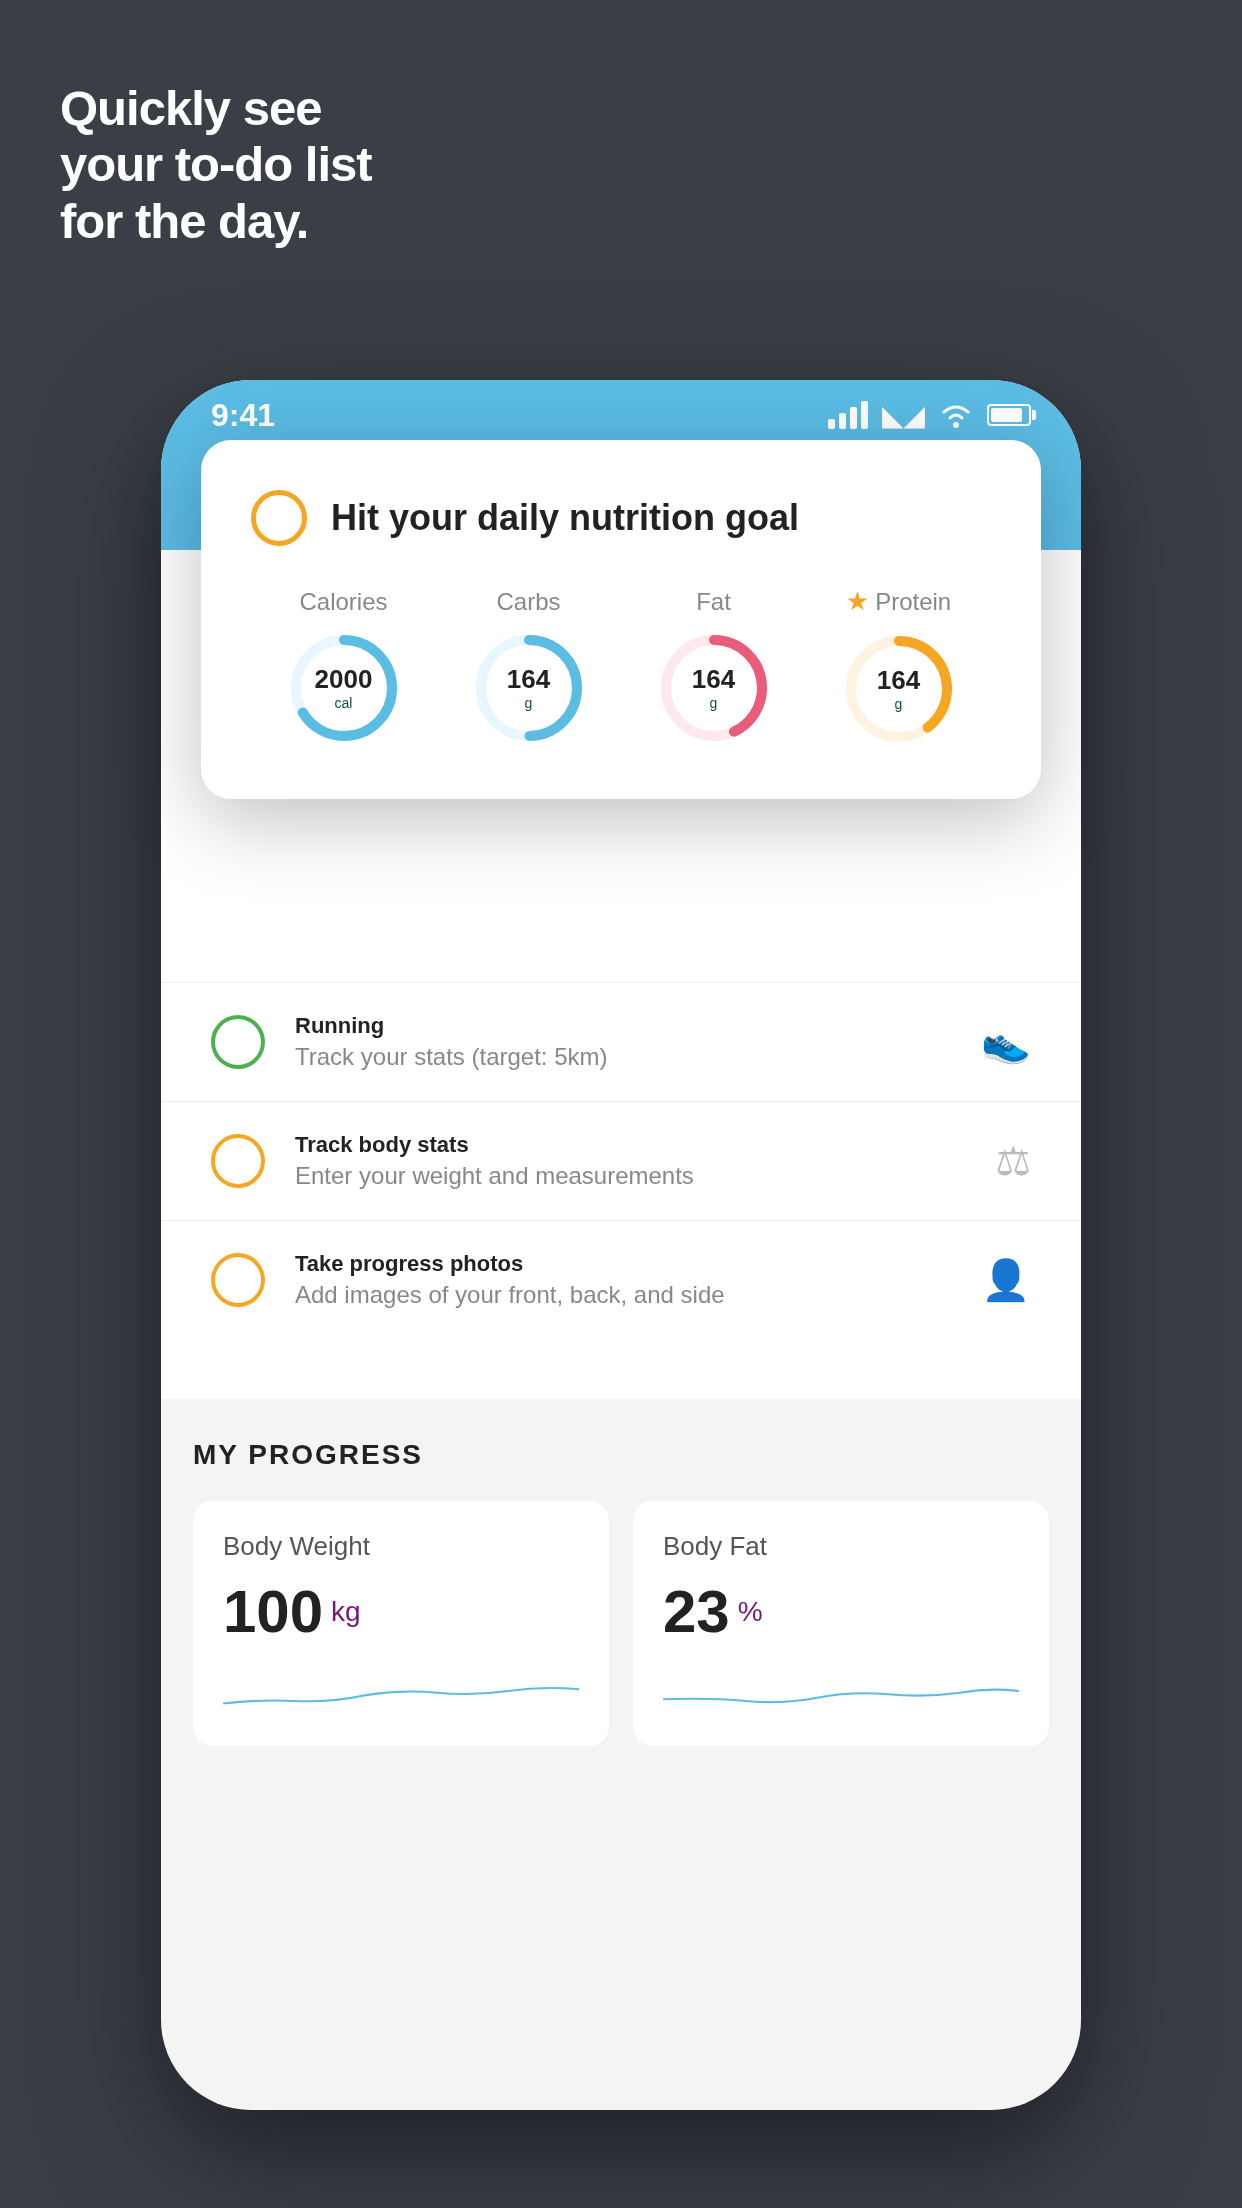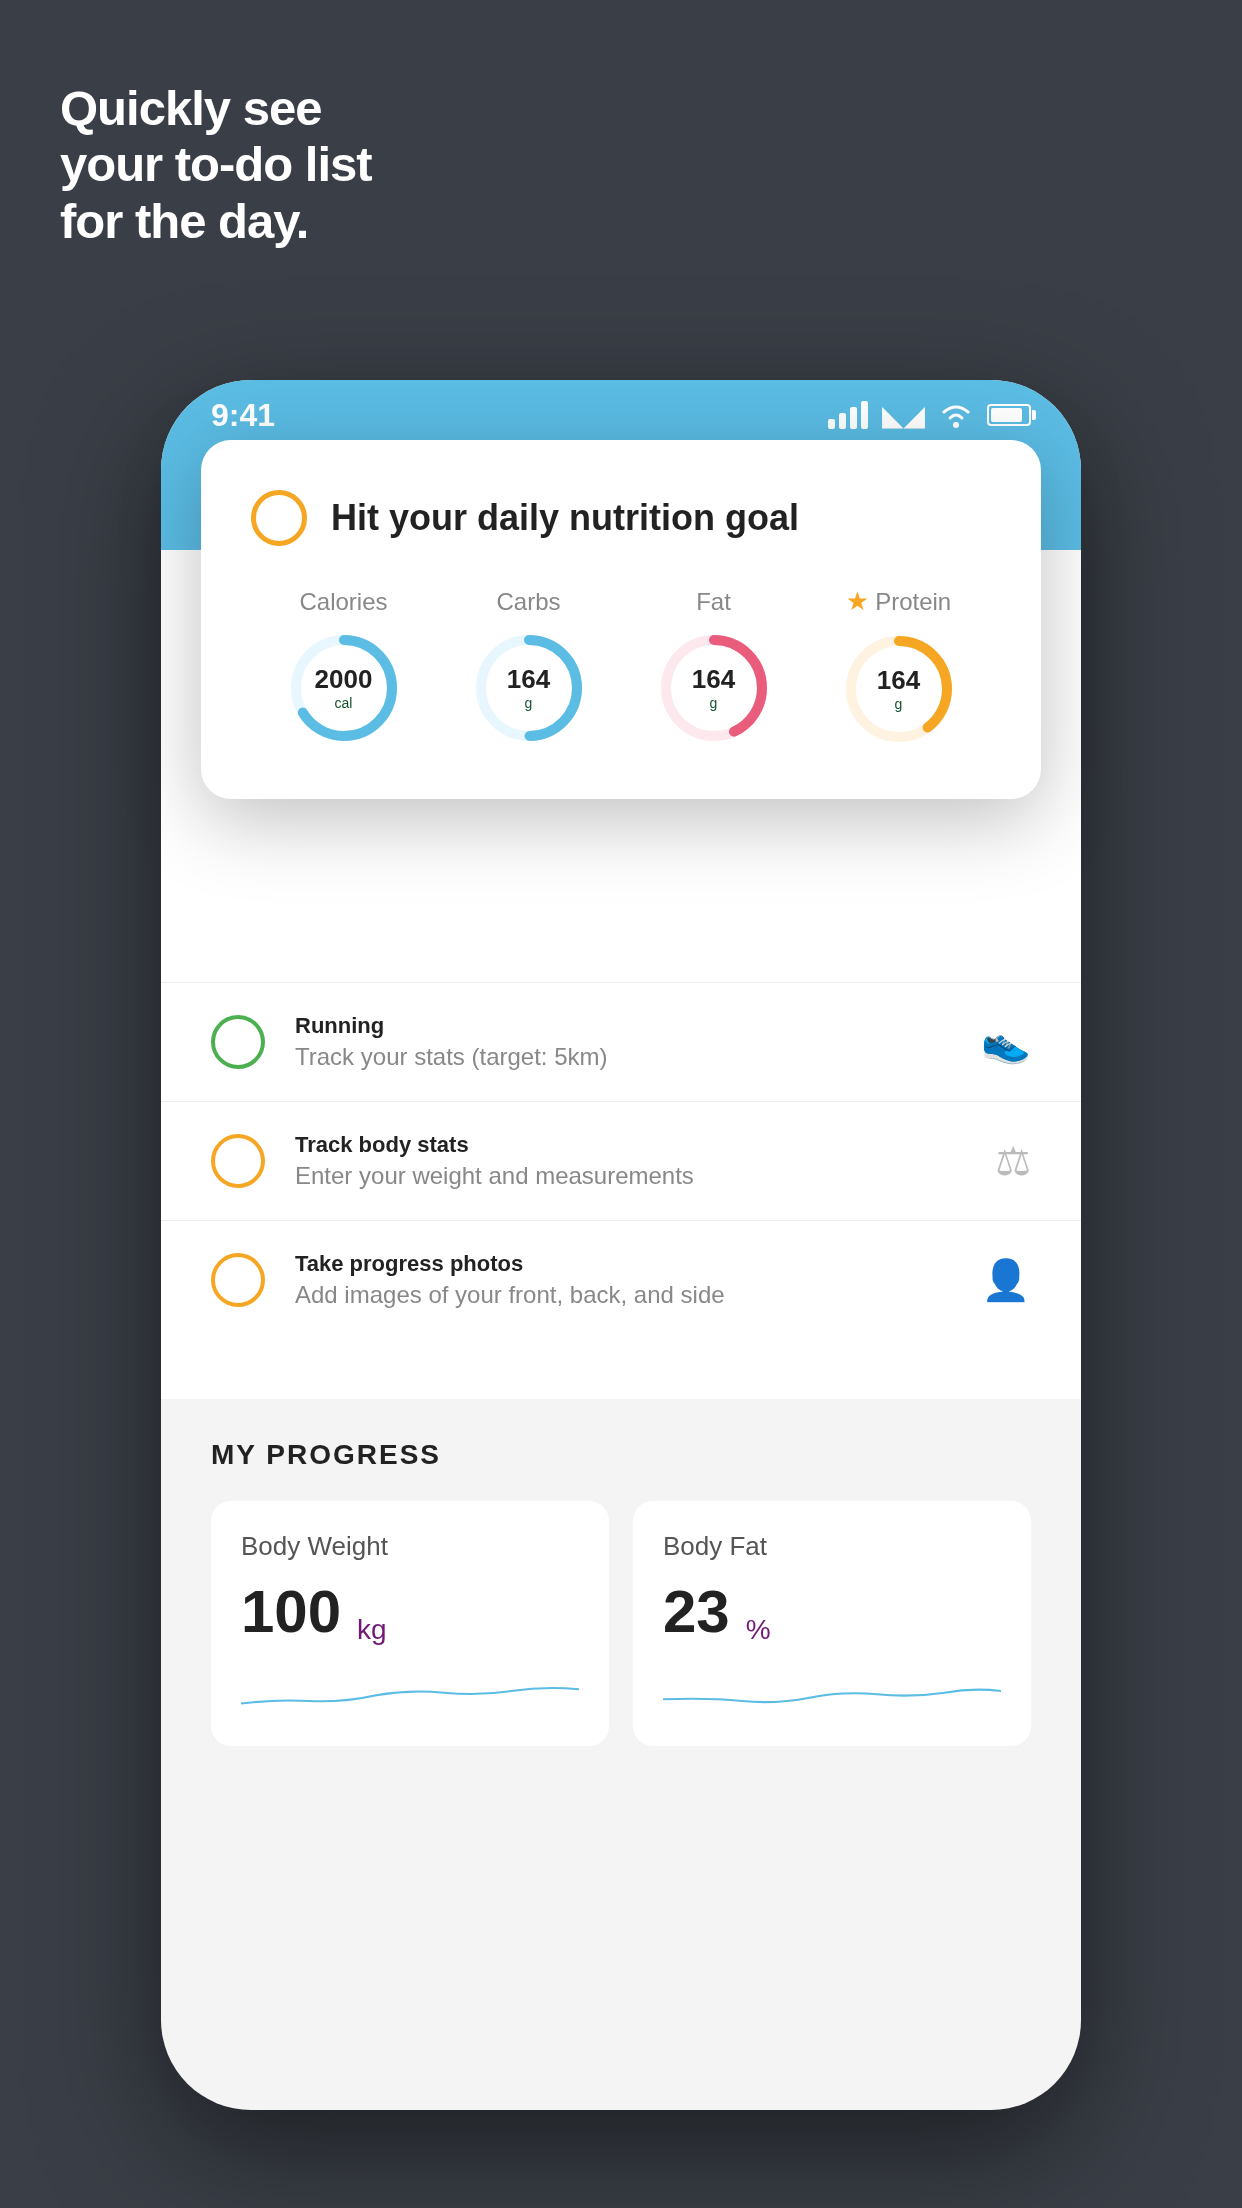--- a/index.html
+++ b/index.html
@@ -271,21 +271,21 @@
       margin-top: 4px;
     }
     .todo-icon {
       font-size: 40px;
       color: #bbb;
     }
 
     
     .progress-section {
       background: #f4f4f4;
-      padding: 40px 50px;
+      padding: 40px 32px;
     }
     .progress-title {
       font-size: 28px;
       font-weight: 800;
       letter-spacing: 2px;
       color: #222;
       margin-bottom: 30px;
     }
     .progress-cards {
       display: flex;
@@ -298,22 +298,22 @@
       padding: 30px;
       overflow: hidden;
     }
     .progress-card-title {
       font-size: 26px;
       color: #555;
       margin-bottom: 15px;
     }
     .progress-value {
       display: flex;
-      align-items: flex-end;
-      gap: 16px;
+      align-items: center;
+      gap: 8px;
     }
     .progress-number {
       font-size: 60px;
       font-weight: 800;
       color: #222;
     }
     .progress-unit {
       font-size: 28px;
       color: #701a75;
     }

